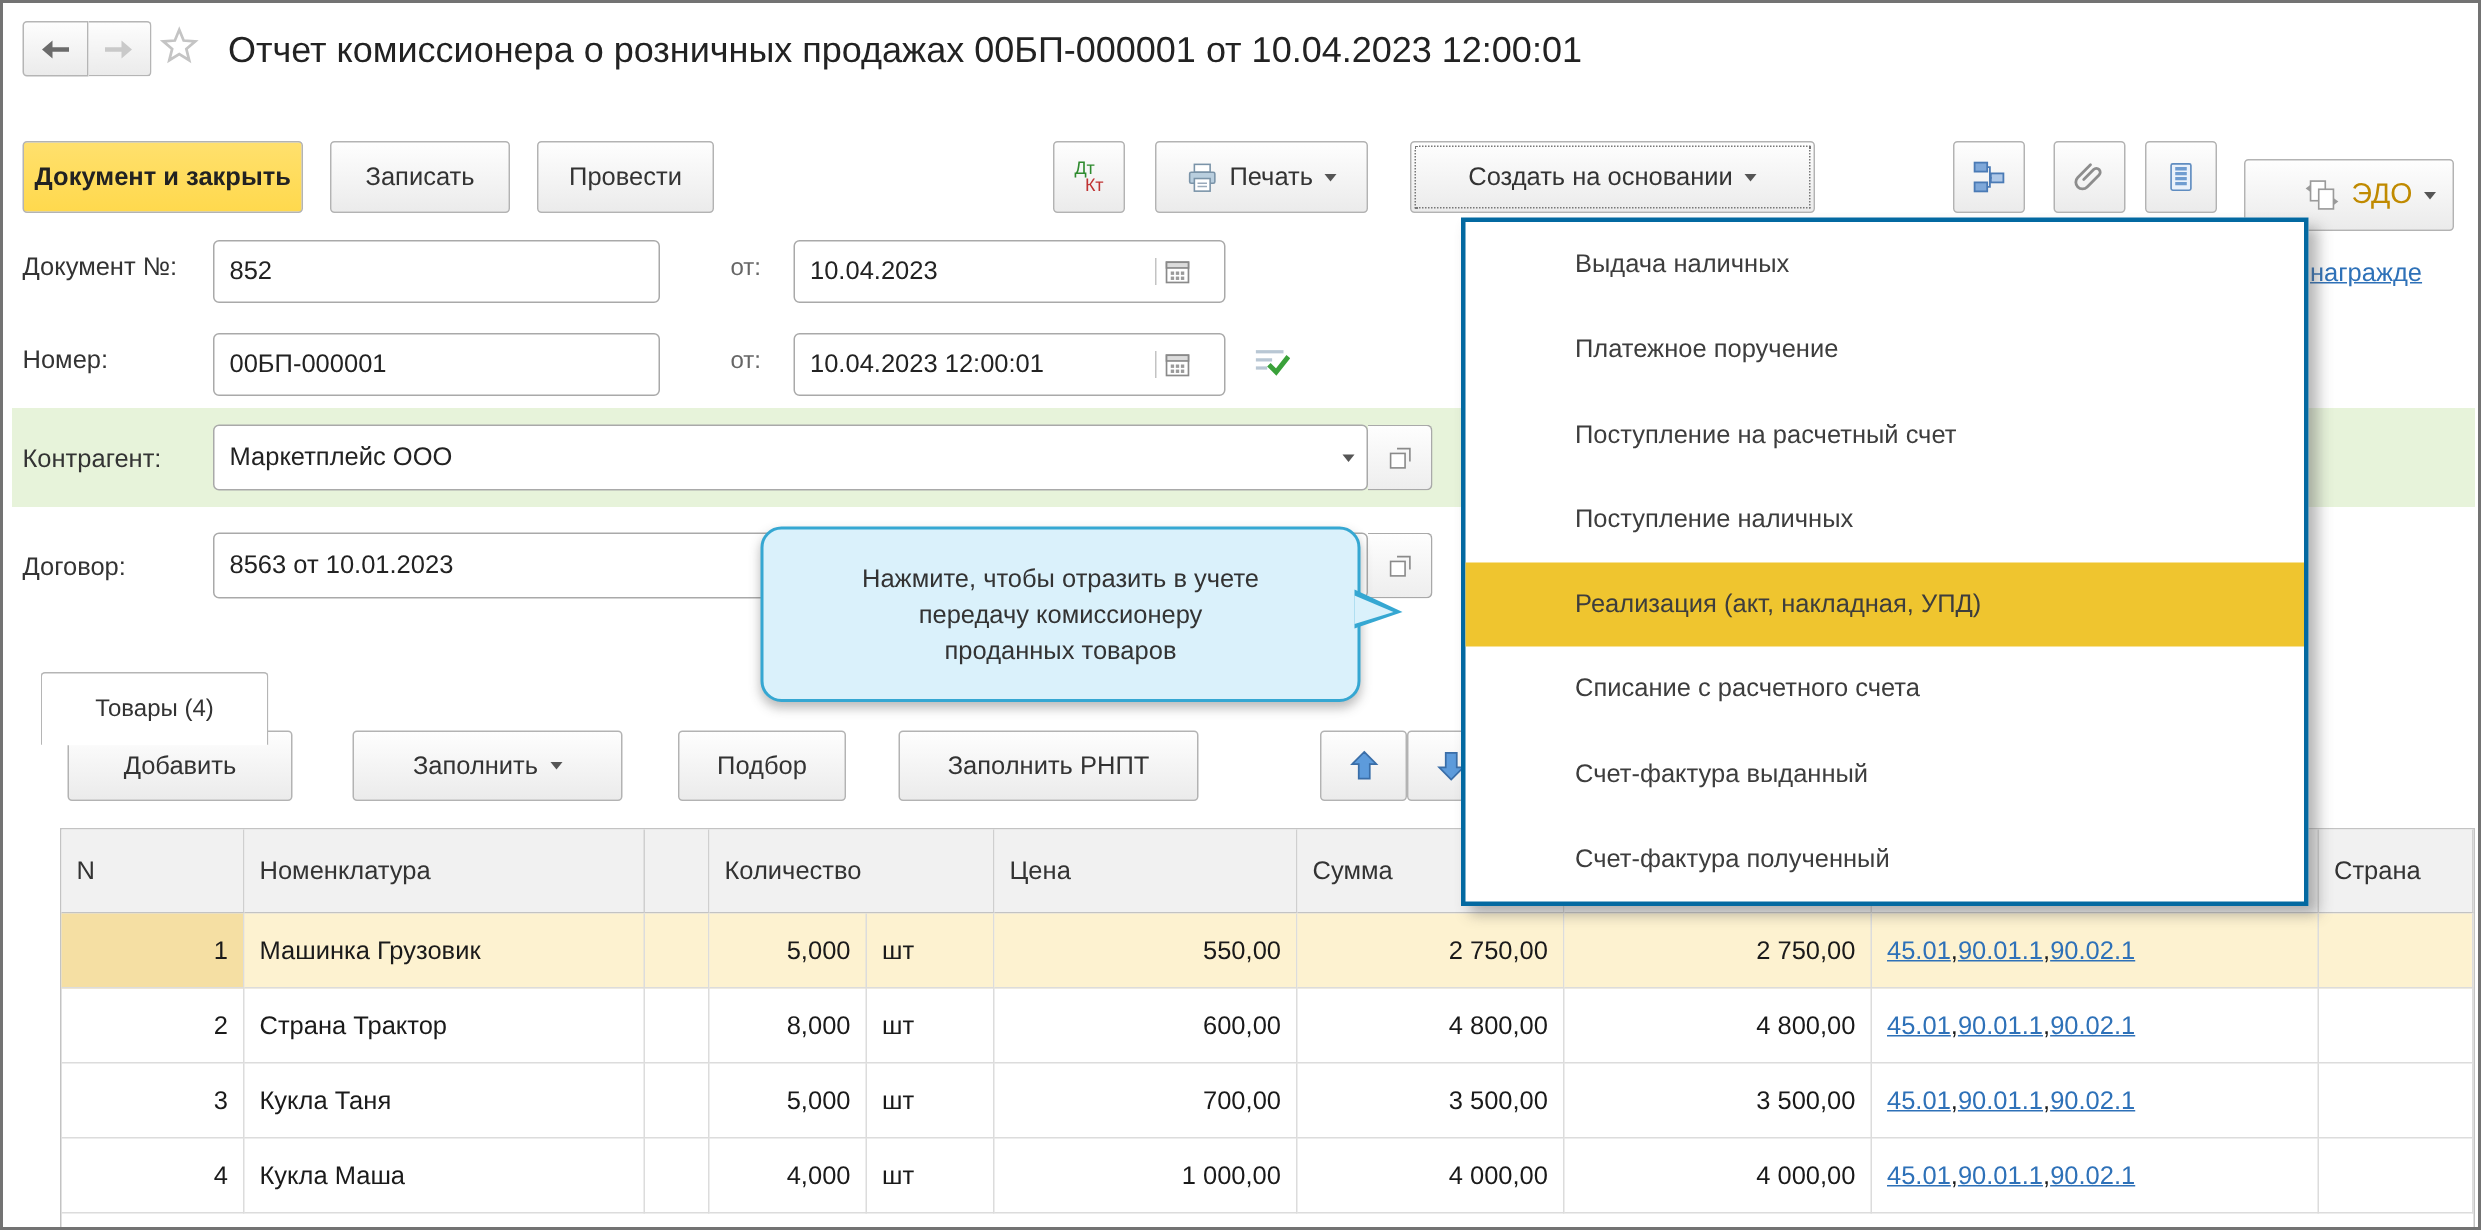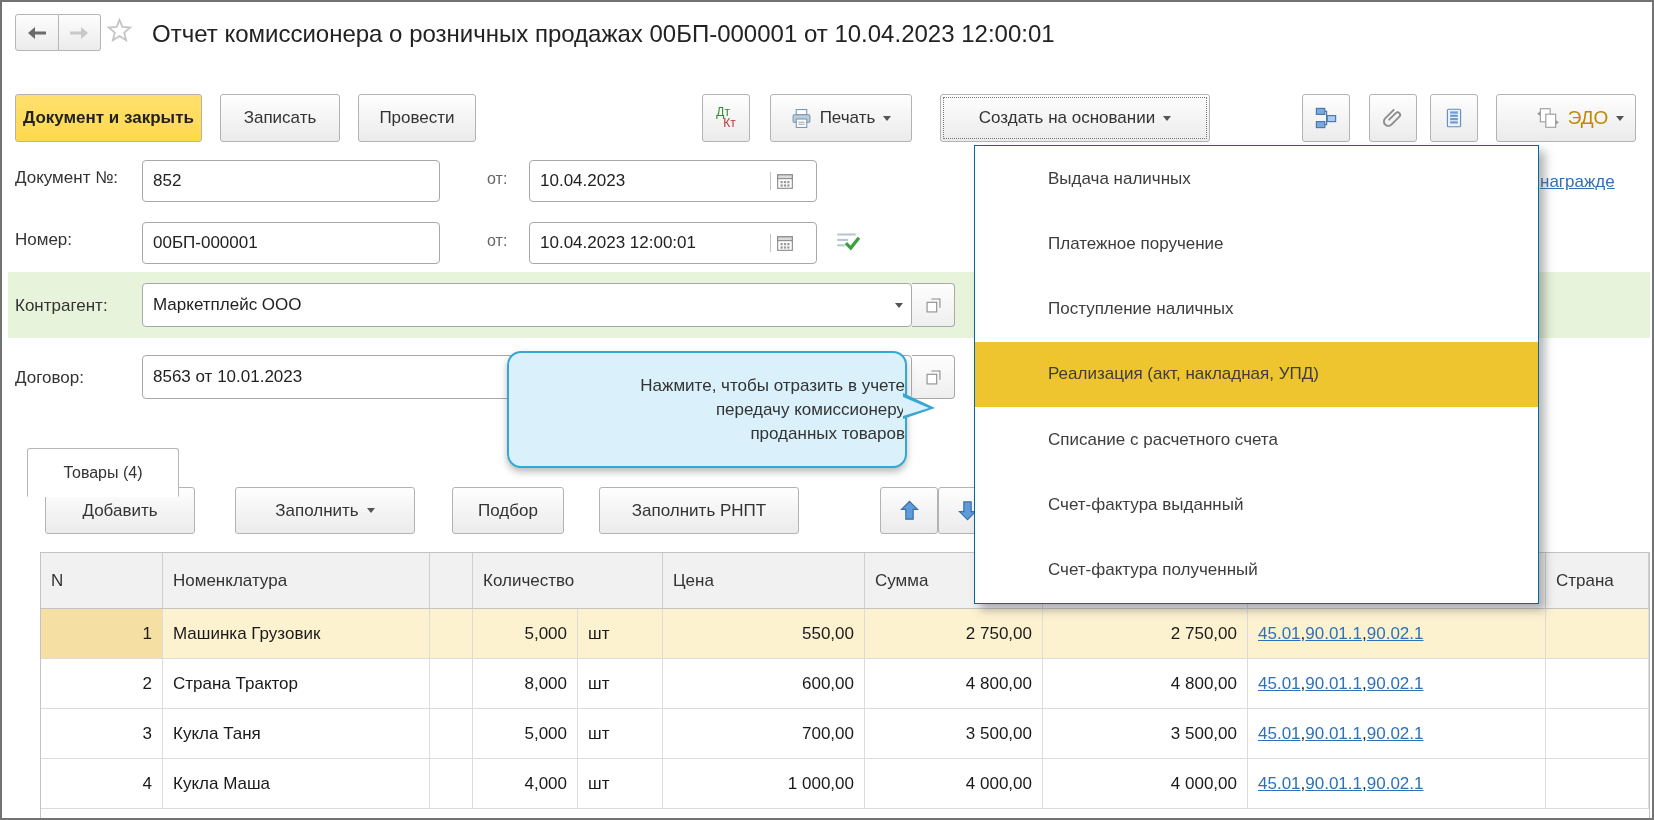--- a/index.html
+++ b/index.html
@@ -47,28 +47,28 @@
   .tgrid{display:grid;grid-template-columns:122px 267px 43px 105px 85px 202px 178px 205px 298px minmax(0,1fr);}
   .th{height:56px;background:#f1f1f1;border-right:1px solid #cfcfcf;border-bottom:1px solid #c3c3c3;
       display:flex;align-items:center;padding:0 10px;font-size:17px;color:#333;}
   .td{height:50px;border-right:1px solid #dcdcdc;border-bottom:1px solid #dcdcdc;display:flex;align-items:center;
       padding:0 10px;font-size:17px;color:#1a1a1a;white-space:nowrap;overflow:hidden;}
   .num{justify-content:flex-end;}
   .row.selected .td{background:var(--row-hl);}
   .row.selected .c-n{background:var(--row-hl-n);}
   .acc-link{color:var(--link-blue);text-decoration:underline;cursor:pointer;}
   
-  .menu{left:972px;top:143px;width:565px;height:459px;background:#fff;border:1px solid #0369a1;
+  .menu{left:972px;top:143px;width:565px;height:459px;background:#fff;border:3px solid #0369a1;
         box-shadow:6px 6px 9px rgba(90,90,90,.45);z-index:50;display:grid;grid-auto-rows:1fr;}
   .menu-item{display:flex;align-items:center;padding-left:73px;font-size:17px;color:#3d3d3d;cursor:pointer;}
   .menu-item.hl{background:var(--menu-hl);}
   
   .tooltip{left:505px;top:349px;width:400px;height:117px;background:var(--tooltip-bg);
            border:2px solid var(--tooltip-border);border-radius:14px;z-index:60;
-           box-shadow:0 4px 7px rgba(60,60,60,.35);display:flex;flex-direction:column;justify-content:center;align-items:flex-end;}
+           box-shadow:0 4px 7px rgba(60,60,60,.35);display:flex;flex-direction:column;justify-content:center;}
   .tooltip div{text-align:center;font-size:17px;line-height:24px;color:#333;}
   .tail1{position:absolute;right:-30px;top:40px;width:0;height:0;border-top:15px solid transparent;
          border-bottom:11px solid transparent;border-left:32px solid var(--tooltip-border);}
   .tail2{position:absolute;right:-24px;top:44px;width:0;height:0;border-top:11px solid transparent;
          border-bottom:8px solid transparent;border-left:26px solid var(--tooltip-bg);}
   .sqbtn{width:48px;height:48px;}
 </style>
 </head>
 <body>
 
@@ -140,21 +140,21 @@
     <svg viewBox="0 0 20 20" width="22" height="22">
         <rect x="4" y="2" width="12" height="16" rx="1" fill="#eaf1fa" stroke="#5f8cc0"></rect>
         <g stroke="#6f9cd0" stroke-width="2">
           <line x1="6.5" y1="5" x2="13.5" y2="5"></line>
           <line x1="6.5" y1="8" x2="13.5" y2="8"></line>
           <line x1="6.5" y1="11" x2="13.5" y2="11"></line>
           <line x1="6.5" y1="14" x2="13.5" y2="14"></line>
         </g>
       </svg>
   </div>
-  <div class="abs btn" style="left:1494px;top:92px;width:140px;height:48px;padding-left:28px;">
+  <div class="abs btn" style="left:1494px;top:104px;width:140px;height:48px;padding-left:28px;">
     <svg viewBox="0 0 22 20" width="24" height="22">
         <rect x="4" y="1.5" width="9" height="12" fill="#fff" stroke="#9a9a9a"></rect>
         <rect x="9" y="6.5" width="9" height="12" fill="#fff" stroke="#9a9a9a"></rect>
         <path d="M1 6 l3 -2.2 v4.4 z" fill="#9a9a9a"></path>
         <path d="M21 14 l-3 -2.2 v4.4 z" fill="#9a9a9a"></path>
       </svg>
     <span style="color:#c08a00;font-size:19px;">ЭДО</span>
     <span class="caret"></span>
   </div>
 
@@ -332,20 +332,21 @@
           <div class="td c-total num">4 000,00</div>
           <div class="td c-acc"><span class="acc-link">45.01</span>, <span class="acc-link">90.01.1</span>, <span class="acc-link">90.02.1</span></div>
           <div class="td c-country"></div>
         </div>
       </div>
   </div>
 
   <div class="abs menu" id="create-menu">
       <div class="menu-item">Выдача наличных</div>
       <div class="menu-item">Платежное поручение</div>
+      <div class="menu-item">Поступление на расчетный счет</div>
       <div class="menu-item">Поступление наличных</div>
       <div class="menu-item hl">Реализация (акт, накладная, УПД)</div>
       <div class="menu-item">Списание с расчетного счета</div>
       <div class="menu-item">Счет-фактура выданный</div>
       <div class="menu-item">Счет-фактура полученный</div>
     </div>
 
   <div class="abs tooltip">
     <div>Нажмите, чтобы отразить в учете</div>
     <div>передачу комиссионеру</div>

